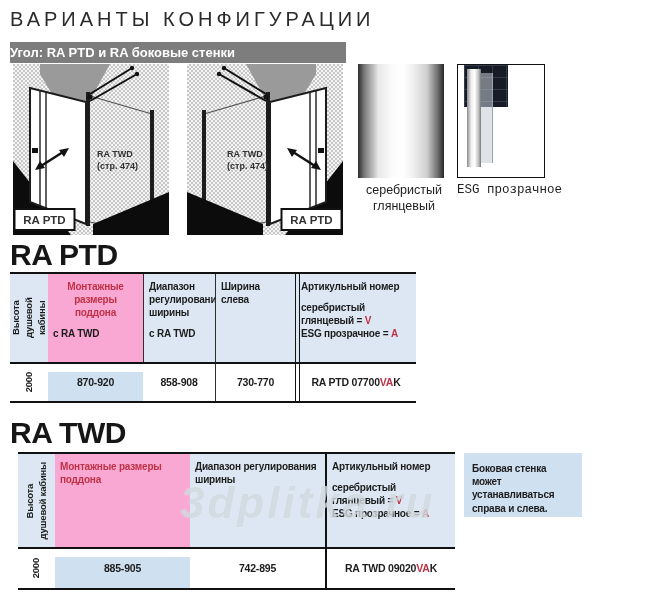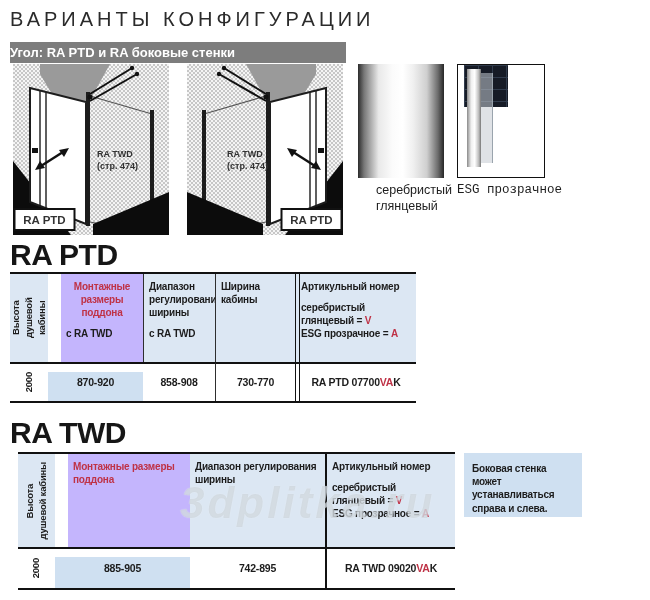--- a/index.html
+++ b/index.html
@@ -23,38 +23,38 @@
   .sample-esg { position:absolute; left:457px; top:64px; width:88px; height:114px;
     background:#fff; border:1px solid #111; overflow:hidden; }
   .esg-tiles { position:absolute; left:6px; top:0; width:44px; height:42px; background:#161b26;
     background-image:linear-gradient(#313c4d 1px, transparent 1px),linear-gradient(90deg,#313c4d 1px, transparent 1px);
     background-size:14px 12px; }
   .esg-profile { position:absolute; left:9px; top:4px; width:14px; height:98px;
     background:linear-gradient(90deg,#8a8a8a,#eFeFeF 30%,#ffffff 55%,#b9b9b9 85%,#767676); }
   .esg-glass { position:absolute; left:23px; top:8px; width:12px; height:90px;
     background:rgba(196,203,210,0.55); border-right:1px solid #9aa4ad; }
   .sample-label { position:absolute; top:183px; font-size:12.5px; color:#1d1d1d; line-height:1.25; }
-  .sample-label.s1 { left:376px; width:92px; }
+  .sample-label.s1 { left:358px; width:92px;text-align:center; }
   .sample-label.s2 { left:457px; width:120px;font-family:Liberation Mono, monospace; }
 
   .tbl-heading { position:absolute; left:10px; font-size:30px; font-weight:700;
                  color:#161616; letter-spacing:-0.5px; }
   #ptd-heading { top:238px; }
   #twd-heading { top:416px; }
 
   .tbl { position:absolute; display:grid; border-top:2.5px solid #111; border-bottom:2.5px solid #111;
          border-right:1.5px solid #111; font-weight:700; color:#1c1c1c; }
   #tbl-ptd { left:10px; top:272px; width:406px; grid-template-columns:38px 95px 72px 80px 121px;
              grid-template-rows:88px 39px; }
   #tbl-twd { left:18px; top:452px; width:437px; grid-template-columns:37px 135px 135px 130px;
              grid-template-rows:93px 41px; }
 
   .cell { position:relative; font-size:10px; line-height:1.3; padding:6px 5px; letter-spacing:-0.2px; }
   .cell.hdr { background:#dce7f3; }
-  .cell.hdr.dark { background:#c4b5fd;margin-left:13px; }
+  .cell.hdr.dark { background:#f9a8d4; }
   .cell.bl1 { border-left:1px solid #2e2e2e; }
   .cell.bl2 { border-left:2px solid #111; }
   .cell.dbl { border-left:1px solid #111; }
   .cell.dbl::before { content:""; position:absolute; left:3px; top:0; bottom:0; width:1px; background:#111; }
   .cell.data { border-top:2px solid #111; display:flex; align-items:center; justify-content:center;
                font-size:10.5px; background:#fff; }
   .cell.data.blue { background:linear-gradient(#fff 0 8px, #cfe0f1 8px); }
 
   .vert { display:flex; align-items:center; justify-content:center; }
   .vtext { writing-mode:vertical-rl; transform:rotate(180deg); font-size:9.5px; line-height:1.35;
@@ -175,21 +175,21 @@
     </div>
     <div class="cell hdr dark">
       <div class="titleC red">Монтажные размеры поддона</div>
       <div>с RA TWD</div>
     </div>
     <div class="cell hdr bl1">
       <div class="title">Диапазон регулирования ширины</div>
       <div class="gap">с RA TWD</div>
     </div>
     <div class="cell hdr bl1">
-      <div>Ширина кабины</div>
+      <div>Ширина слева</div>
     </div>
     <div class="cell hdr dbl">
       <div class="title">Артикульный номер</div>
       <div><span>серебристый глянцевый = </span><span class="red">V</span></div>
       <div><span>ESG прозрачное = </span><span class="red">A</span></div>
     </div>
 
     <div class="cell data vert">
       <div class="vtext">
           <span>2000</span>

